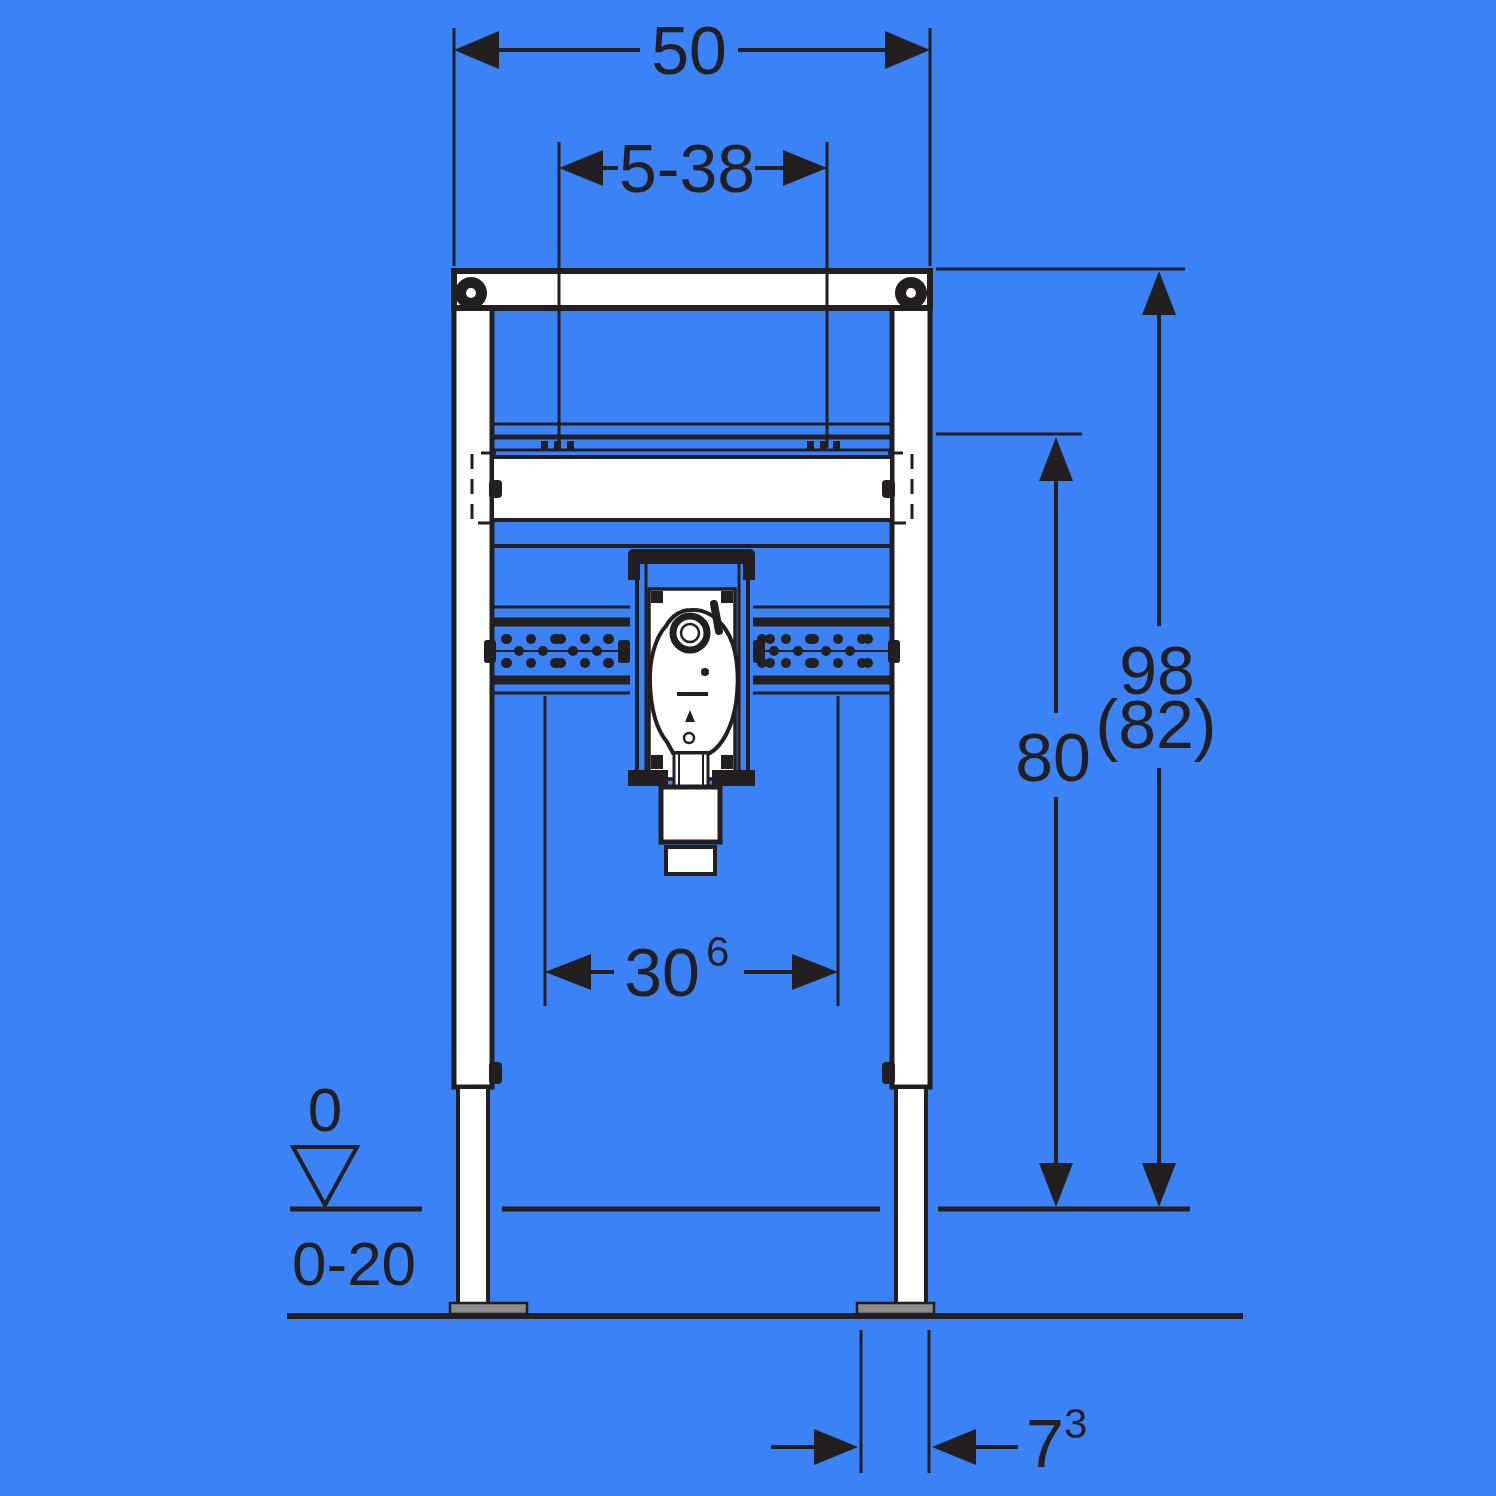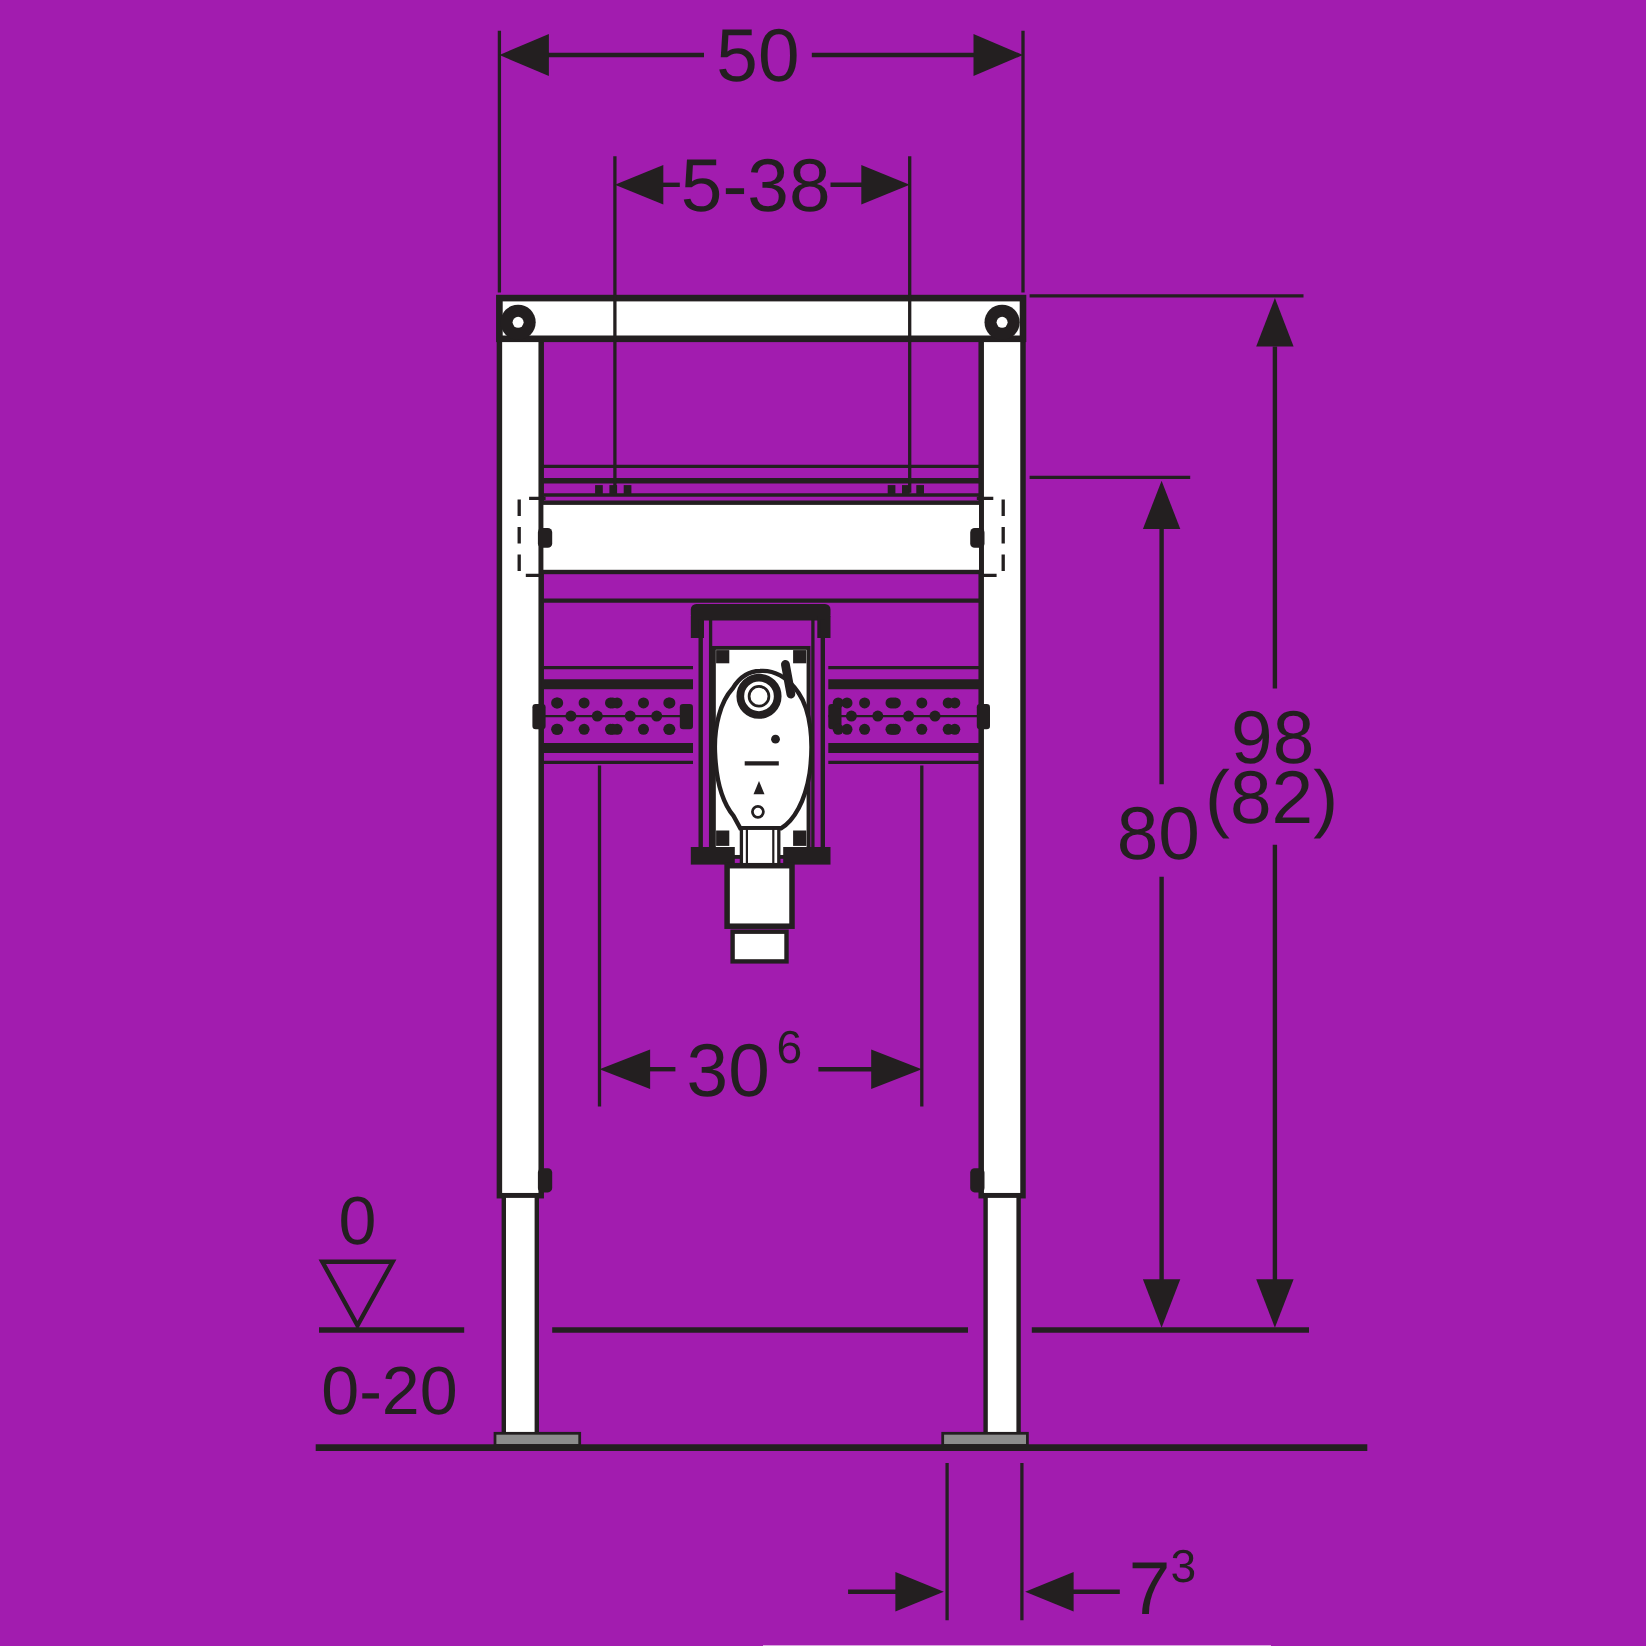--- a/index.html
+++ b/index.html
@@ -1,16 +1,16 @@
 <!DOCTYPE html>
 <html><head>
 <meta charset="utf-8">
 <style>
   html,body{margin:0;padding:0;background:#ffffff;}
-  .stage{width:1496px;height:1496px;position:relative;background:#a21caf;overflow:hidden;}
+  .stage{width:1496px;height:1496px;position:relative;background:#3b82f6;overflow:hidden;}
   svg{display:block;}
   .ln{stroke:#231f20;fill:none;}
   .fl{fill:#231f20;stroke:none;}
   .wh{fill:#ffffff;stroke:#231f20;}
   .dim-text{font-family:"Liberation Sans",sans-serif;font-size:68px;fill:#231f20;}
   .dim-sup{font-family:"Liberation Sans",sans-serif;font-size:42px;fill:#231f20;}
   .small-text{font-family:"Liberation Sans",sans-serif;font-size:62px;fill:#231f20;}
 </style>
 </head>
 <body>

